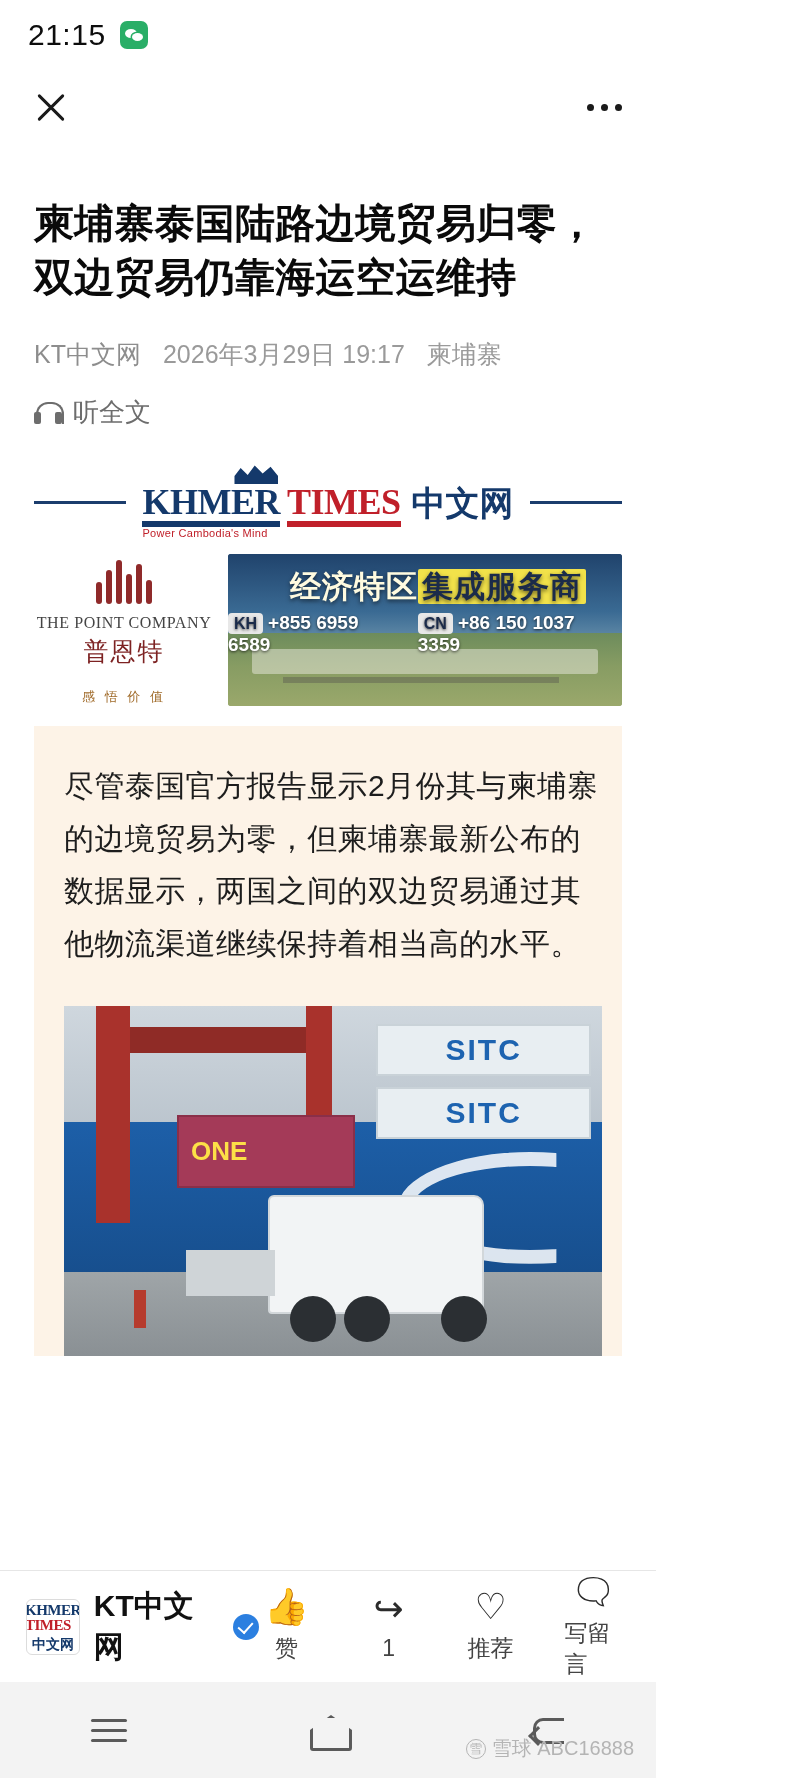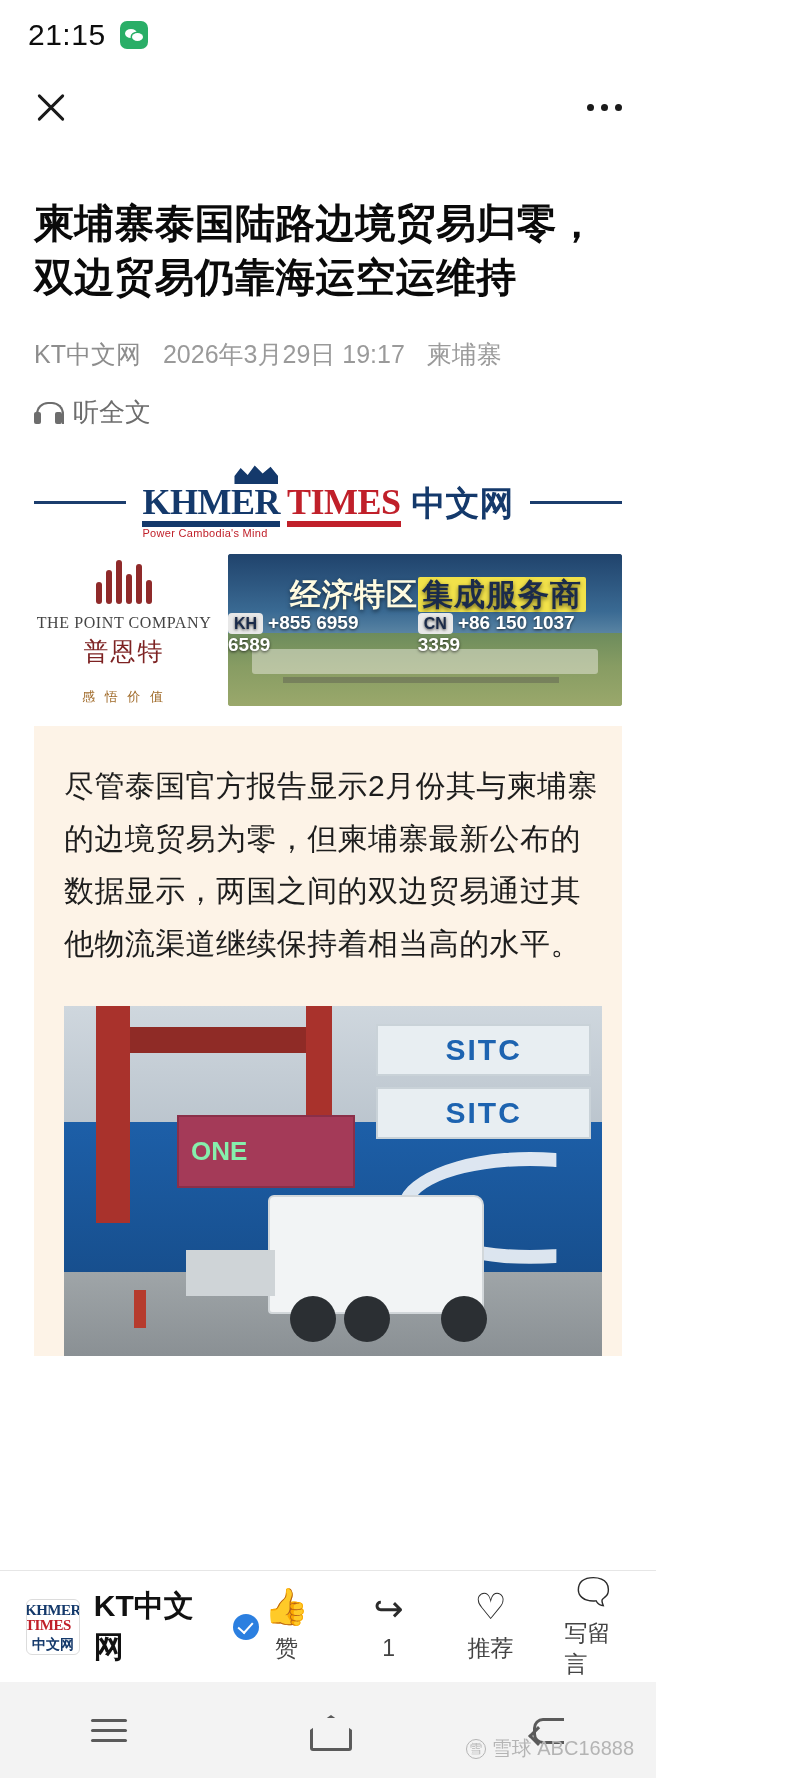--- a/index.html
+++ b/index.html
@@ -380,21 +380,21 @@
     border-radius: 3px;
   }
   .ad-ground::after {
     content: "";
     position: absolute; left: 14%; top: 60%;
     width: 70%; height: 8%;
     background: rgba(90,90,80,0.45);
   }
   .ad-title {
     position: absolute;
-    top: 20px; left: 0; right: 0;
+    top: 12px; left: 0; right: 0;
     text-align: center;
     font-size: 31px;
     font-weight: 700;
     color: #fffbe0;
     letter-spacing: 1px;
     text-shadow: 0 2px 4px rgba(0,0,0,.55);
     padding-left: 26px;
   }
   .ad-title em {
     font-style: normal;
@@ -472,21 +472,21 @@
     position: absolute; left: 6%; top: 6%; width: 40%; height: 26px;
     background: #8f2b26;
   }
   .ph-cont-red {
     position: absolute; left: 21%; top: 31%; width: 33%; height: 21%;
     background: #a43a58;
     border: 2px solid #8a2f49;
   }
   .ph-cont-red span {
     position: absolute; left: 12px; top: 50%; transform: translateY(-50%);
-    color: #86efac; font-weight: 700; font-size: 26px;
+    color: #fde047; font-weight: 700; font-size: 26px;
     font-family: "Liberation Sans", sans-serif;
   }
   .ph-sitc1, .ph-sitc2 {
     position: absolute;
     right: 2%; width: 40%; height: 15%;
     background: #e8eef2;
     border: 2px solid #c9d2d8;
     color: #1d63b0;
     font-weight: 700;
     font-size: 30px;

